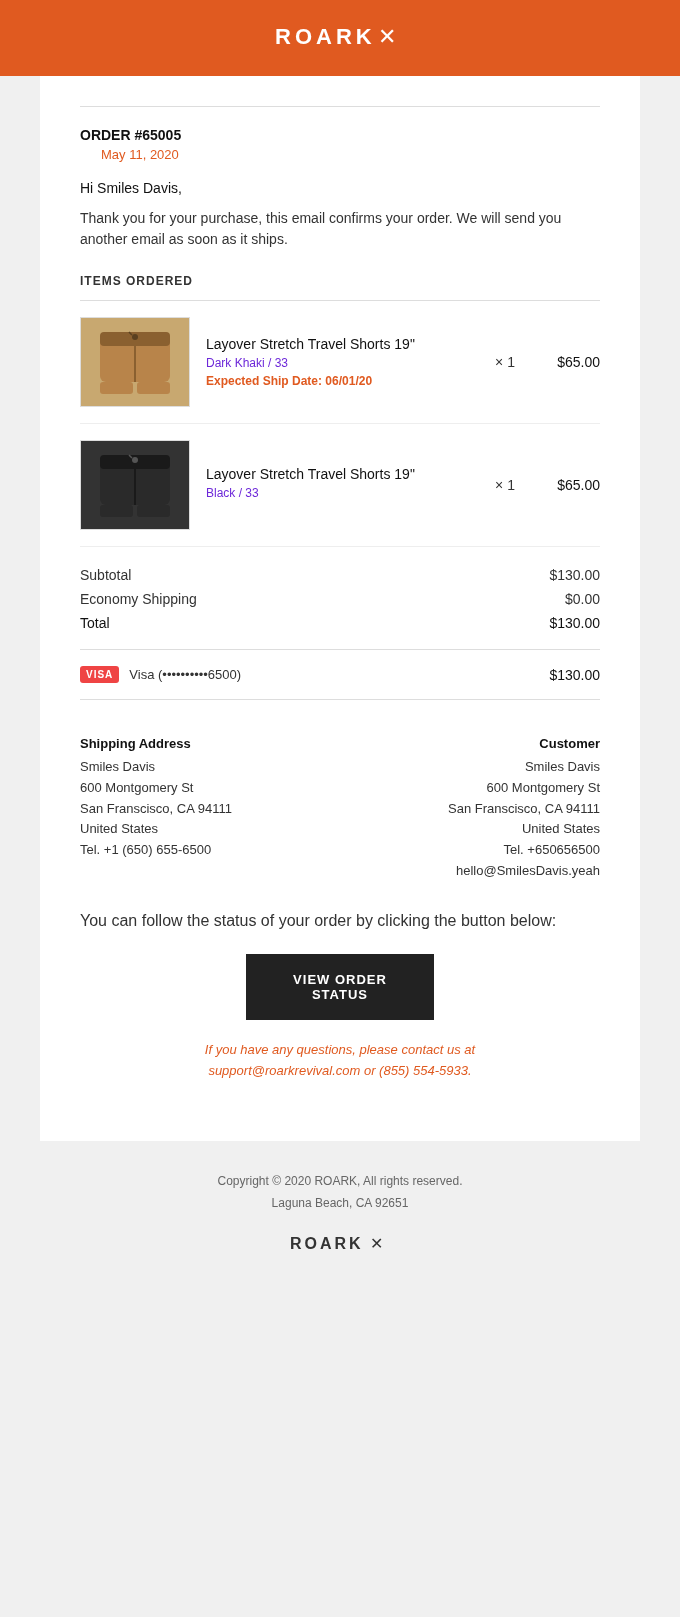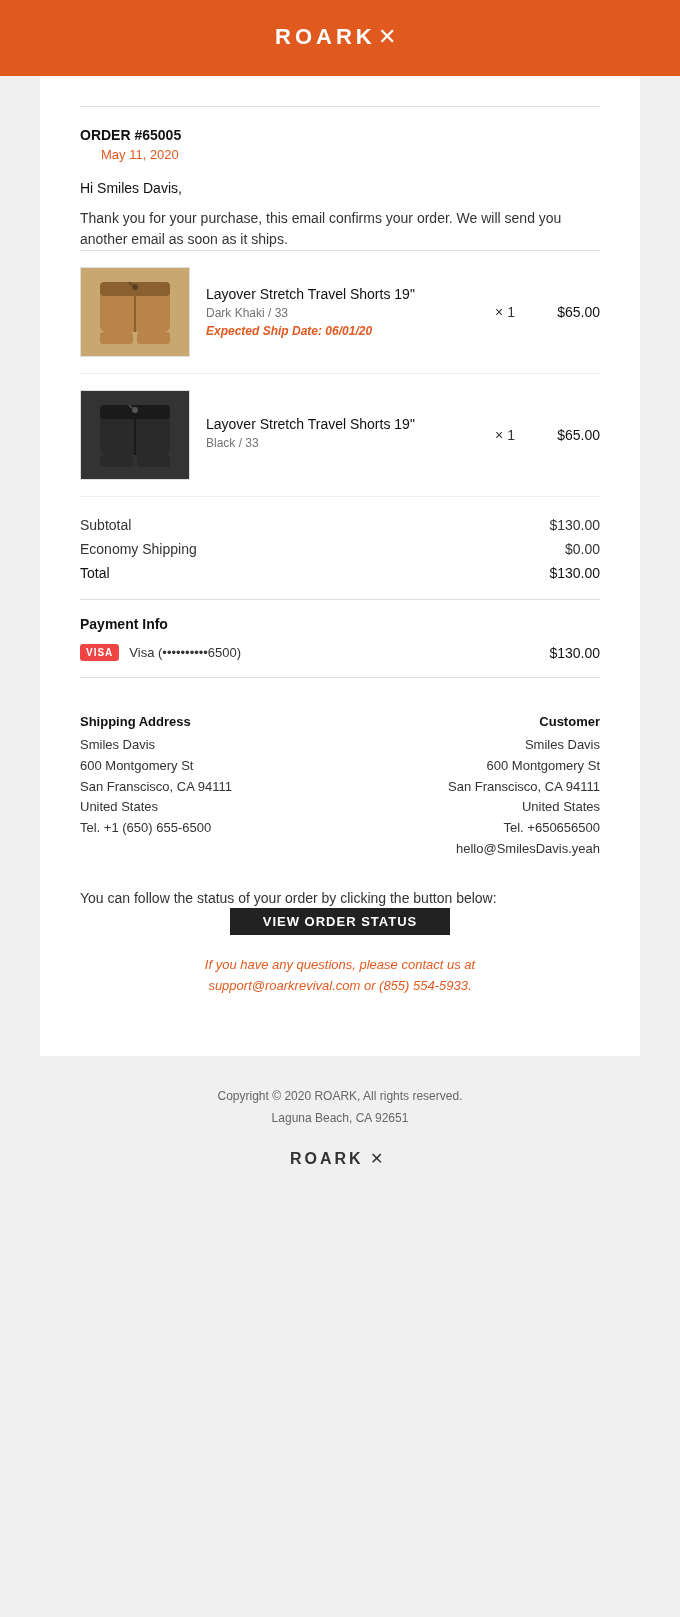--- a/index.html
+++ b/index.html
@@ -54,20 +54,21 @@
     }
     .greeting {
       font-size: 14px;
       color: #111;
       margin-bottom: 12px;
     }
     .thank-you {
       font-size: 14px;
       color: #333;
       line-height: 1.5;
+      margin-bottom: 24px;
     }
     .section-label {
       font-size: 12px;
       font-weight: bold;
       letter-spacing: 1px;
       color: #333;
       margin-bottom: 12px;
     }
     .items-divider {
       border: none;
@@ -99,28 +100,27 @@
       flex: 1;
     }
     .item-name {
       font-size: 14px;
       color: #111;
       font-weight: normal;
       margin-bottom: 4px;
     }
     .item-variant {
       font-size: 12px;
-      color: #737373;
+      color: #6d28d9;
       margin-bottom: 4px;
     }
     .item-ship-date {
       font-size: 12px;
       color: #e05a20;
       font-weight: bold;
-      font-style: italic;
     }
     .item-qty {
       font-size: 14px;
       color: #333;
       width: 50px;
       text-align: center;
     }
     .item-price {
       font-size: 14px;
       color: #111;
@@ -200,32 +200,32 @@
     }
     .address-line {
       font-size: 13px;
       color: #333;
       line-height: 1.6;
     }
     .follow-section {
       padding: 30px 0 20px 0;
     }
     .follow-text {
-      font-size: 14px;
-      color: #333;
-      margin-bottom: 2px;
+      font-size: 16px;
+      color: #333;
+      margin-bottom: 24px;
     }
     .view-order-btn {
       display: block;
-      width: 220px;
+      width: 188px;
       margin: 0 auto 20px auto;
       background: #222;
       color: white;
       text-align: center;
-      padding: 6px 20px;
+      padding: 18px 20px;
       font-size: 13px;
       font-weight: bold;
       letter-spacing: 1px;
       cursor: pointer;
       border: none;
       text-decoration: none;
     }
     .support-text {
       text-align: center;
       font-size: 13px;
@@ -276,20 +276,21 @@
 
 
     <hr class="divider">
 
     <div class="order-number">ORDER #65005</div>
     <div class="order-date">May 11, 2020</div>
 
     <div class="greeting">Hi Smiles Davis,</div>
     <div class="thank-you">Thank you for your purchase, this email confirms your order. We will send you another email as soon as it ships.</div>
 
+    <div class="section-label">ITEMS ORDERED</div>
     <hr class="items-divider">
 
     <div class="item-row">
       <div class="item-image">
         <svg class="shorts-tan" viewBox="0 0 80 70" xmlns="http://www.w3.org/2000/svg">
           <rect x="5" y="5" width="70" height="50" rx="6" fill="#b8844a"></rect>
           <rect x="5" y="5" width="70" height="14" rx="4" fill="#8a6030"></rect>
           <line x1="40" y1="19" x2="40" y2="55" stroke="#8a6030" stroke-width="2"></line>
           <rect x="5" y="55" width="33" height="12" rx="3" fill="#b8844a"></rect>
           <rect x="42" y="55" width="33" height="12" rx="3" fill="#b8844a"></rect>
@@ -335,21 +336,20 @@
         <span>Economy Shipping</span>
         <span>$0.00</span>
       </div>
       <div class="total-row total-final">
         <span>Total</span>
         <span>$130.00</span>
       </div>
     </div>
 
     <div class="payment-section">
-      <div class="payment-label">Payment Info</div>
       <div class="payment-row">
         <div class="payment-info-left">
           <span class="visa-badge">VISA</span>
           <span class="visa-text">Visa (••••••••••6500)</span>
         </div>
         <span class="visa-amount">$130.00</span>
       </div>
     </div>
 
     <div class="addresses-section">

